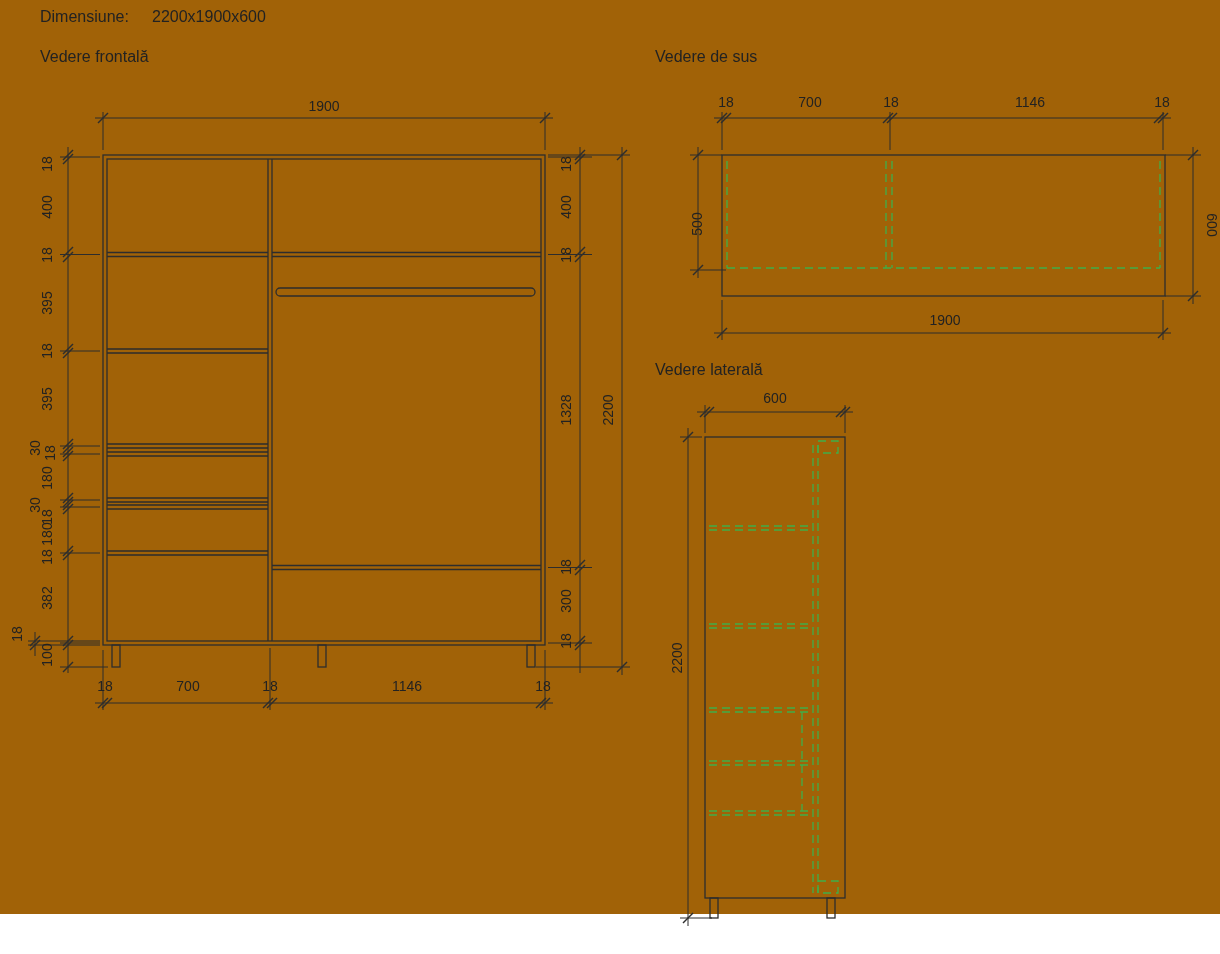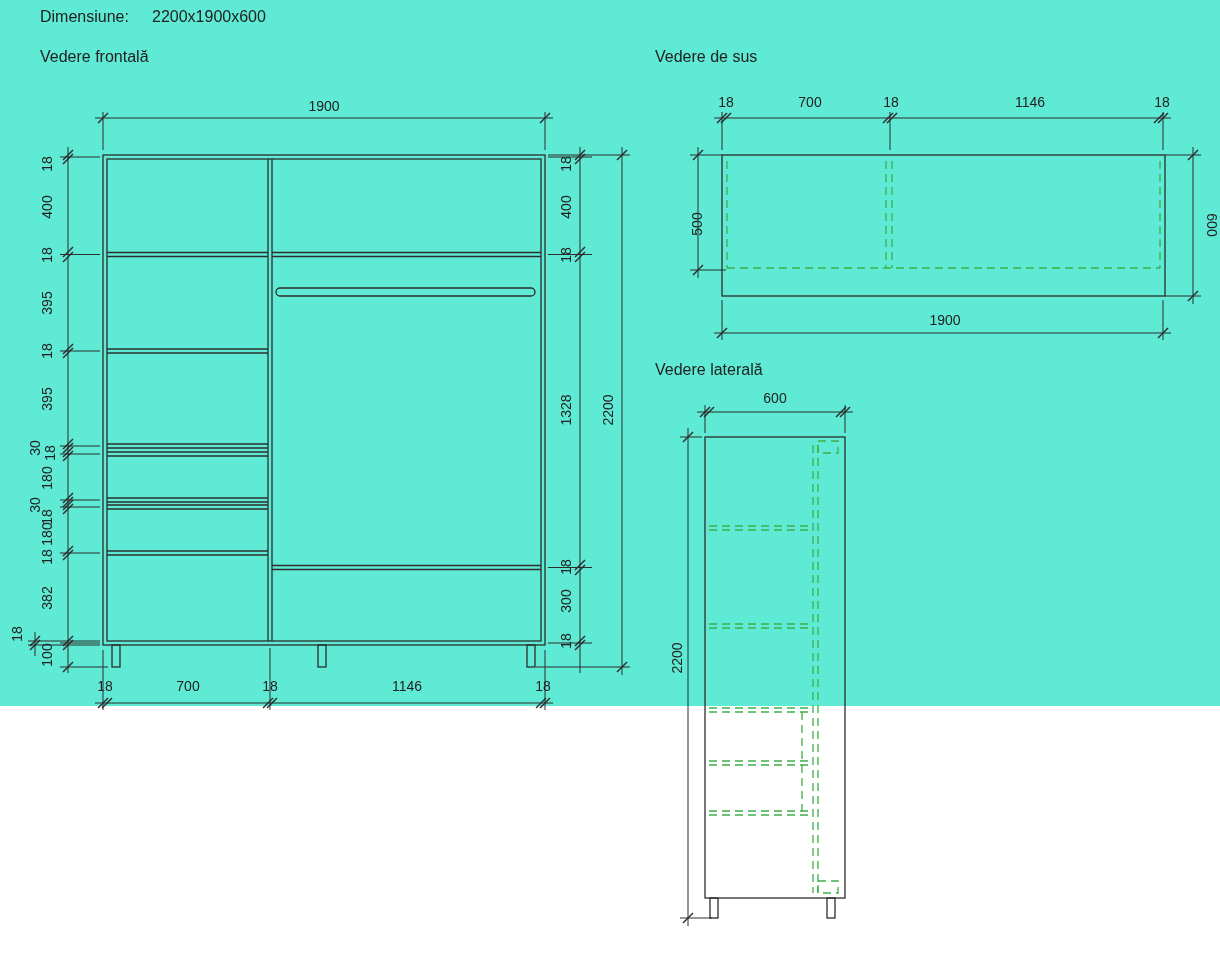--- a/index.html
+++ b/index.html
@@ -1,17 +1,17 @@
 <!DOCTYPE html>
 <html><head>
 <meta charset="utf-8">
 <style>
   html,body{margin:0;padding:0;background:#ffffff;width:1220px;height:954px;overflow:hidden;
     font-family:"Liberation Sans", sans-serif;}
-  #stage{position:relative;width:1220px;height:706px;background:#5eead4;}
+  #stage{position:relative;width:1220px;height:914px;background:#a16207;}
   svg{position:absolute;left:0;top:0;}
   text{fill:#222;font-family:"Liberation Sans", sans-serif;}
   .dim{font-size:14px;}
   .ttl{font-size:16px;}
   .hdr{font-size:16px;}
   .thin line, .thin {stroke:#2d2d2d;stroke-width:1;}
   .ticks line{stroke:#2d2d2d;stroke-width:1.4;}
   .solid rect,.solid line{stroke:#2d2d2d;stroke-width:1.3;fill:none;}
   .green line,.green rect{stroke:#3fae4a;stroke-width:1.3;fill:none;stroke-dasharray:8 5;}
 </style>

